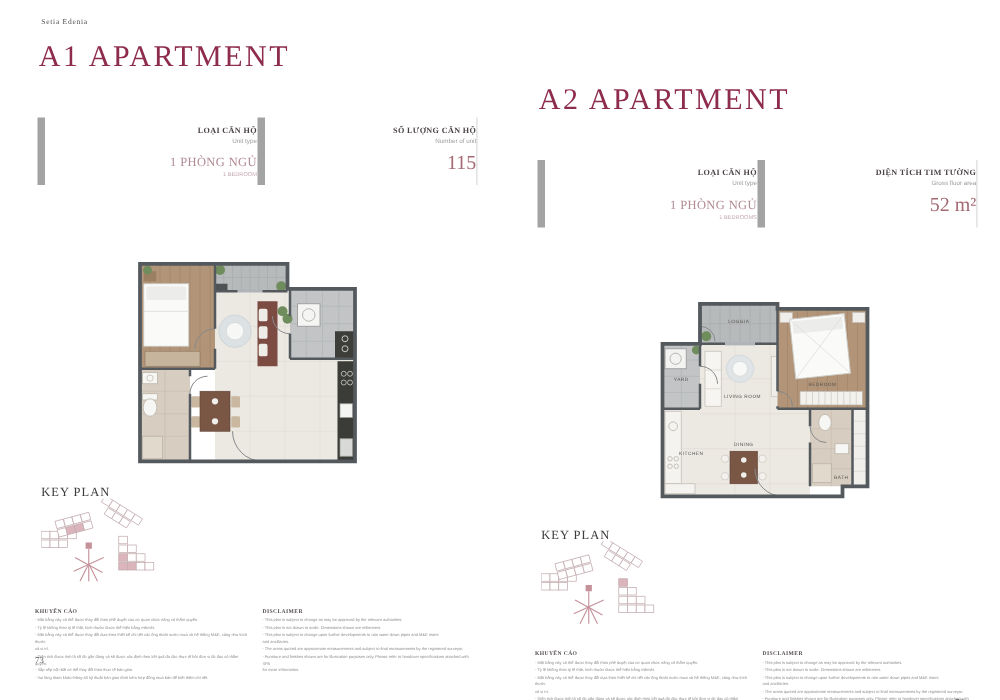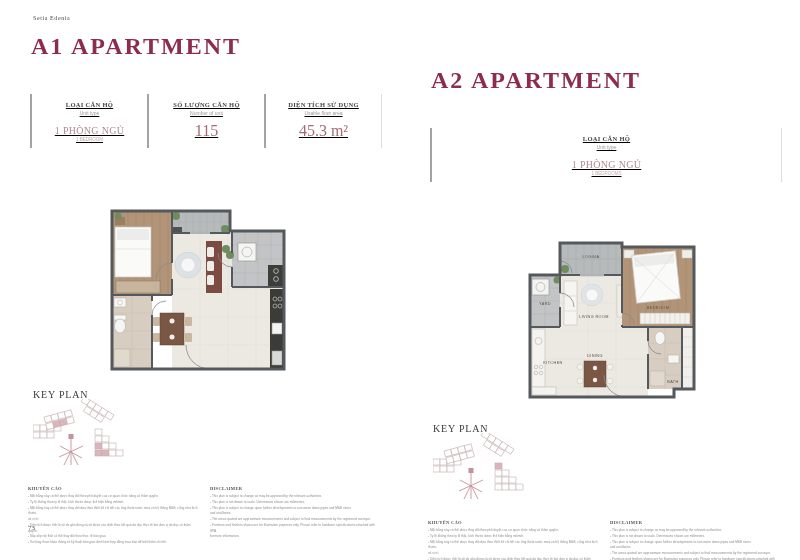--- a/index.html
+++ b/index.html
@@ -5,26 +5,26 @@
   * { margin:0; padding:0; box-sizing:border-box; }
   html,body { width:800px; height:560px; background:#ffffff; overflow:hidden;
               font-family:"Liberation Serif", serif; }
   .sheet { position:relative; width:800px; height:560px; background:#ffffff; }
   .page  { position:absolute; top:0; width:400px; height:560px; }
   .page--left  { left:0; }
   .page--right { left:400px;margin-top:34px; }
 
   .brand { position:absolute; left:33px; top:15px; font-size:6px; letter-spacing:.6px;
            color:#4f4a4c; }
-  .apt-title { position:absolute; left:31px; top:33px; font-size:24px; font-weight:700;
+  .apt-title { position:absolute; left:31px; top:33px; font-size:24px; font-weight:400;
                letter-spacing:2px; color:#8e2c4e; white-space:nowrap; }
 
   .spec-table { position:absolute; left:30px; top:94px; width:352px; height:54px;
                 display:flex; }
-  .spec-col { flex:1 1 0; border-left:2px solid #a3a3a3; text-align:center; padding-top:7px;text-decoration:underline; }
+  .spec-col { flex:1 1 0; border-left:6px solid #a3a3a3; text-align:right; padding-top:7px; }
   .spec-col:last-child { border-right:1px solid #dcdcdc; }
   .spec-vi { font-size:6.5px; font-weight:bold; letter-spacing:.3px; color:#4b4347; }
   .spec-en { font-size:5px; color:#9a9a9a; margin-top:2px; font-family:"Liberation Sans",sans-serif; }
   .spec-value { font-size:16px; color:#a56a74; margin-top:6px; }
   .spec-value--type { font-size:10px; color:#b08a93; margin-top:9px; letter-spacing:.3px; }
   .spec-value-sub { font-size:4.5px; color:#c6a8ae; margin-top:1px; font-family:"Liberation Sans",sans-serif; }
 
   .floorplan { position:absolute; top:203px; width:184px; height:172px; }
   .page--left  .floorplan { left:106px; }
   .page--right .floorplan { left:122px; }
@@ -58,25 +58,20 @@
       <div class="spec-col">
         <div class="spec-vi">LOẠI CĂN HỘ</div>
         <div class="spec-en">Unit type</div>
         <div class="spec-value spec-value--type">1 PHÒNG NGỦ</div>
         <div class="spec-value-sub">1 BEDROOM</div>
       </div>
       <div class="spec-col">
         <div class="spec-vi">SỐ LƯỢNG CĂN HỘ</div>
         <div class="spec-en">Number of unit</div>
         <div class="spec-value">115</div>
-      </div>
-      <div class="spec-col">
-        <div class="spec-vi">DIỆN TÍCH SỬ DỤNG</div>
-        <div class="spec-en">Usable floor area</div>
-        <div class="spec-value">45.3 m²</div>
       </div>
     </div>
 
     <div class="floorplan">
       <svg viewBox="0 0 184 172" width="184" height="172">
 
         <g>
           <rect x="66" y="30" width="112" height="136" fill="#ece9e2"></rect>
           <g stroke="#dfdcd4" stroke-width="0.5">
             <line x1="66" y1="58" x2="178" y2="58"></line>
@@ -309,20 +304,25 @@
 
   <section class="page page--right">
     <h1 class="apt-title">A2 APARTMENT</h1>
 
     <div class="spec-table">
       <div class="spec-col">
         <div class="spec-vi">LOẠI CĂN HỘ</div>
         <div class="spec-en">Unit type</div>
         <div class="spec-value spec-value--type">1 PHÒNG NGỦ</div>
         <div class="spec-value-sub">1 BEDROOMS</div>
+      </div>
+      <div class="spec-col">
+        <div class="spec-vi">DIỆN TÍCH TIM TƯỜNG</div>
+        <div class="spec-en">Gross floor area</div>
+        <div class="spec-value">52 m²</div>
       </div>
     </div>
 
     <div class="floorplan">
       <svg viewBox="0 0 184 172" width="184" height="172">
 
         <g>
           <rect x="38" y="38" width="88" height="122" fill="#ece9e2"></rect>
           <rect x="8" y="90" width="30" height="70" fill="#ece9e2"></rect>
           <g stroke="#dfdcd4" stroke-width="0.5">

